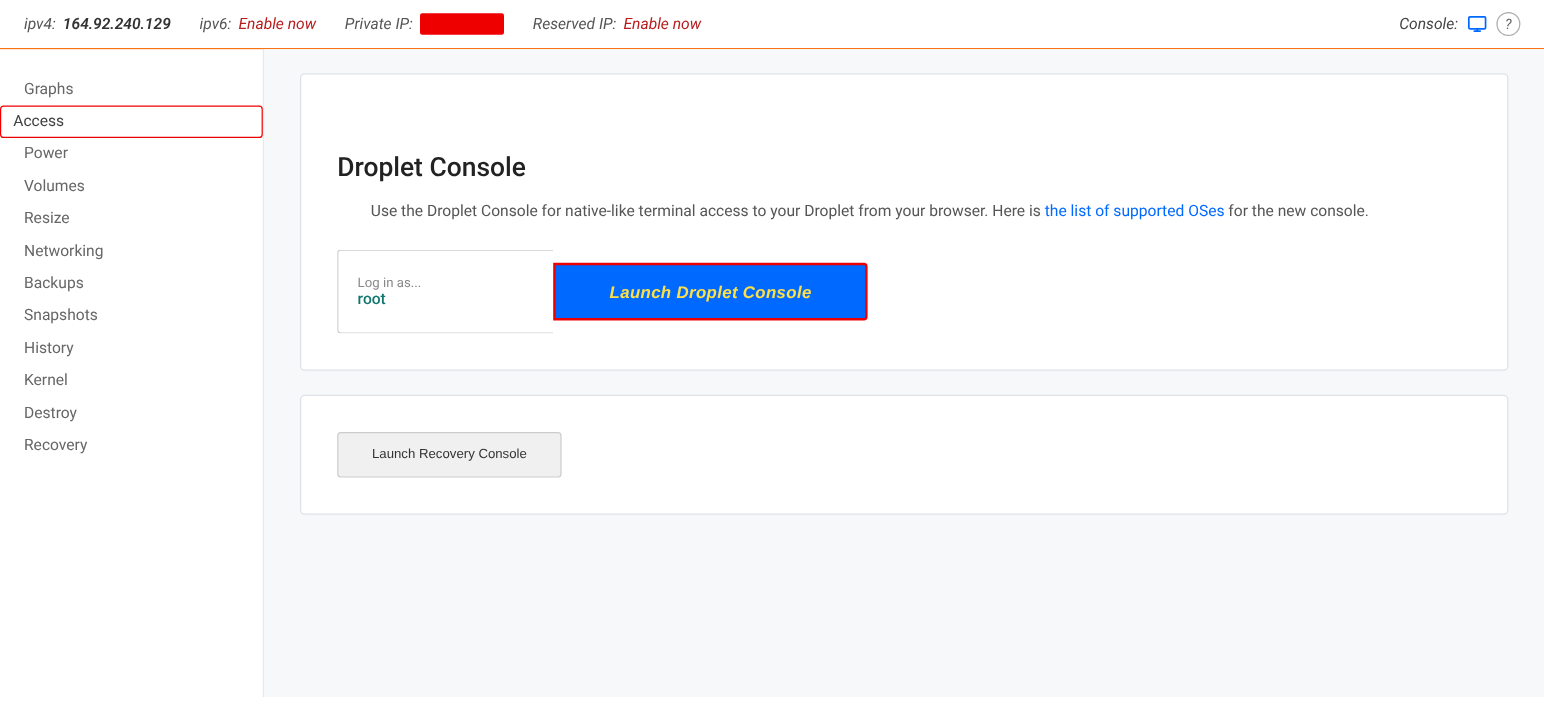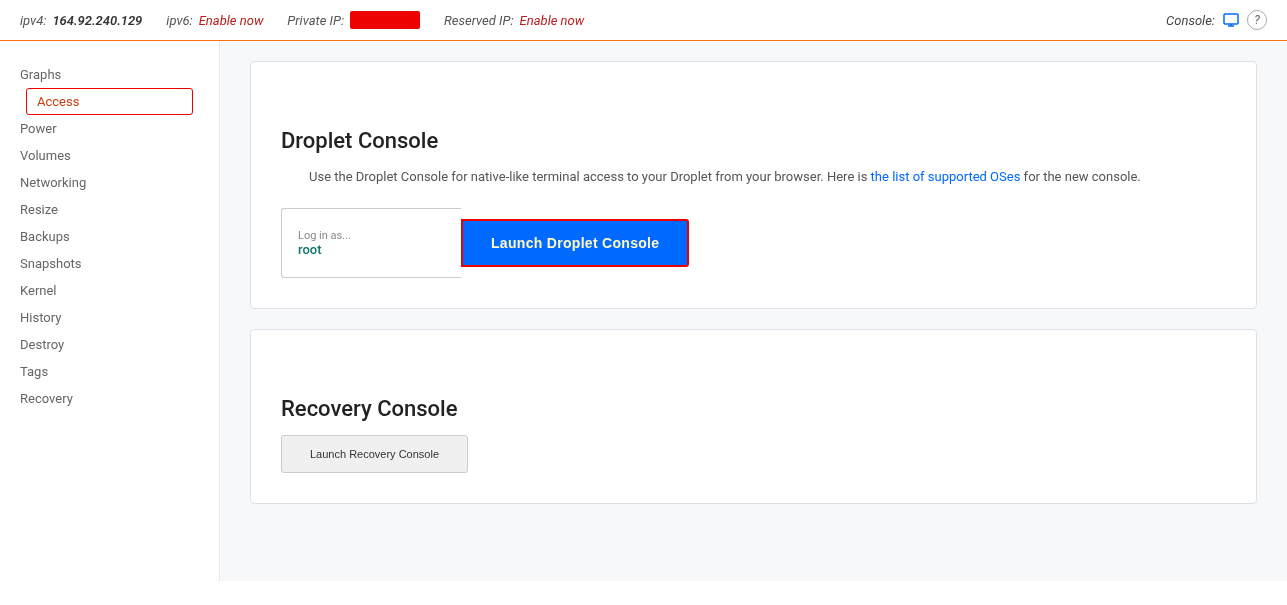--- a/index.html
+++ b/index.html
@@ -36,24 +36,24 @@
     }
     .sidebar-item {
       display: block;
       padding: 6px 20px;
       color: #666;
       cursor: pointer;
       font-size: 13px;
       text-decoration: none;
     }
     .sidebar-item.active {
-      color: #c2410c;
+      color: #404040;
       border: 1px solid #e00;
       border-radius: 3px;
-      margin: 0 26px;
+      margin: 0 0;
       padding: 5px 10px;
     }
 
     
     .main-content {
       flex: 1;
       padding: 20px 30px;
       background: #f7f8fa;
     }
 
@@ -95,28 +95,29 @@
       color: #444;
       min-width: 180px;
       background: #fff;
       border-radius: 3px 0 0 3px;
     }
     .login-as-box .login-label { font-size: 11px; color: #888; }
     .login-as-box .login-value { font-size: 13px; color: #0f766e; font-weight: 500; }
 
     .btn-launch-droplet {
       background: #0069ff;
-      color: #fef9c3;
+      color: #fde047;
       border: 2px solid #e00;
       border-radius: 0 3px 3px 0;
-      padding: 14px 28px;
+      padding: 14px 45px;
       font-size: 14px;
       font-weight: 600;
       cursor: pointer;
       letter-spacing: 0.3px;
+      font-style: italic;
     }
 
     .btn-launch-recovery {
       background: #f0f0f0;
       color: #333;
       border: 1px solid #ccc;
       border-radius: 3px;
       padding: 12px 28px;
       font-size: 11px;
       font-weight: 500;
@@ -178,46 +179,44 @@
   </div>
 </div>
 
 <div class="layout">
 
   <nav class="sidebar">
     <a class="sidebar-item">Graphs</a>
     <a class="sidebar-item active">Access</a>
     <a class="sidebar-item">Power</a>
     <a class="sidebar-item">Volumes</a>
+    <a class="sidebar-item">Resize</a>
     <a class="sidebar-item">Networking</a>
-    <a class="sidebar-item">Resize</a>
     <a class="sidebar-item">Backups</a>
     <a class="sidebar-item">Snapshots</a>
+    <a class="sidebar-item">History</a>
     <a class="sidebar-item">Kernel</a>
-    <a class="sidebar-item">History</a>
     <a class="sidebar-item">Destroy</a>
-    <a class="sidebar-item">Tags</a>
     <a class="sidebar-item">Recovery</a>
   </nav>
 
   <main class="main-content">
 
     <div class="card">
       <h2 class="card-title">Droplet Console</h2>
       <p class="card-desc">
         <span>Use the Droplet Console for native-like terminal access to your Droplet from your browser. Here is </span><a>the list of supported OSes</a><span> for the new console.</span>
       </p>
       <div class="console-row">
         <div class="login-as-box">
           <div class="login-label">Log in as...</div>
           <div class="login-value">root</div>
         </div>
         <button class="btn-launch-droplet">Launch Droplet Console</button>
       </div>
     </div>
 
     <div class="card">
-      <h2 class="card-title">Recovery Console</h2>
       <button class="btn-launch-recovery">Launch Recovery Console</button>
     </div>
 
   </main>
 </div>
 
 </body></html>

